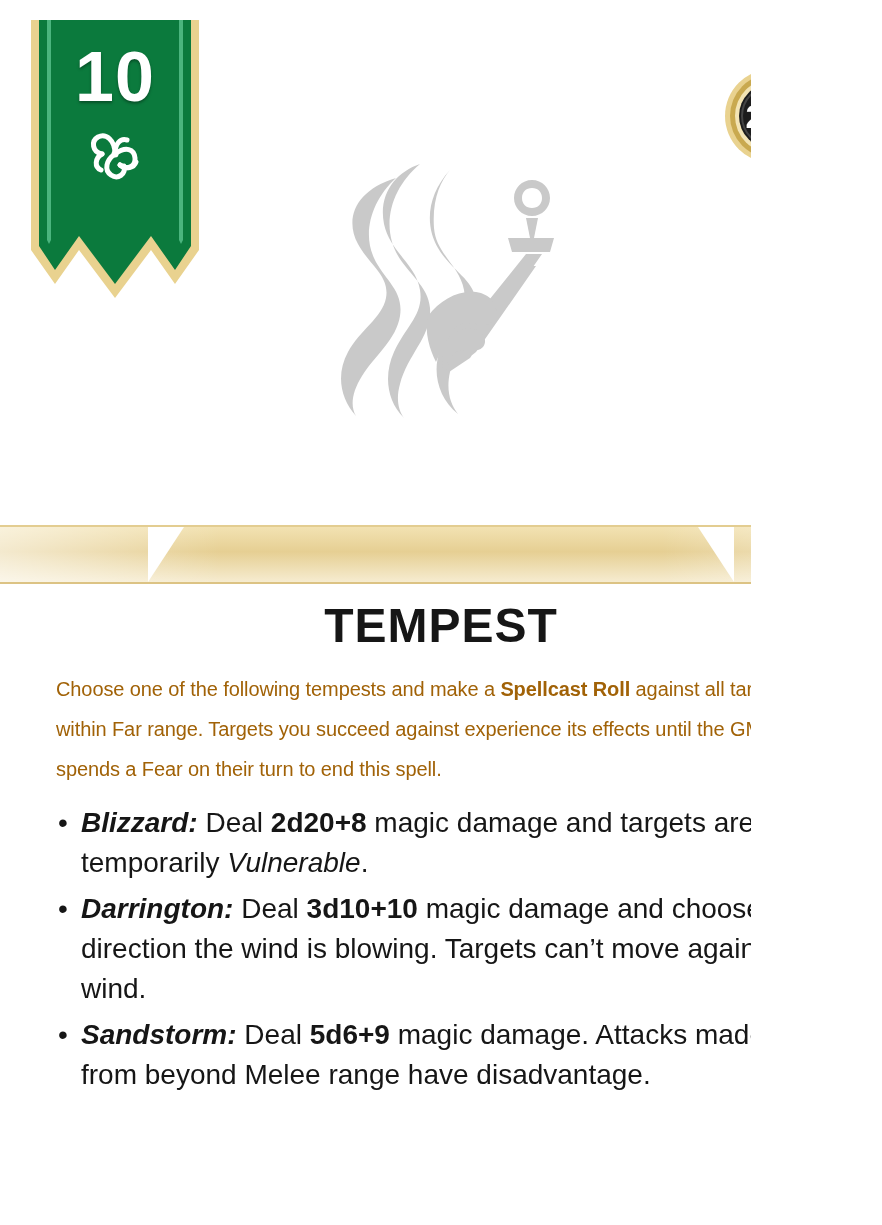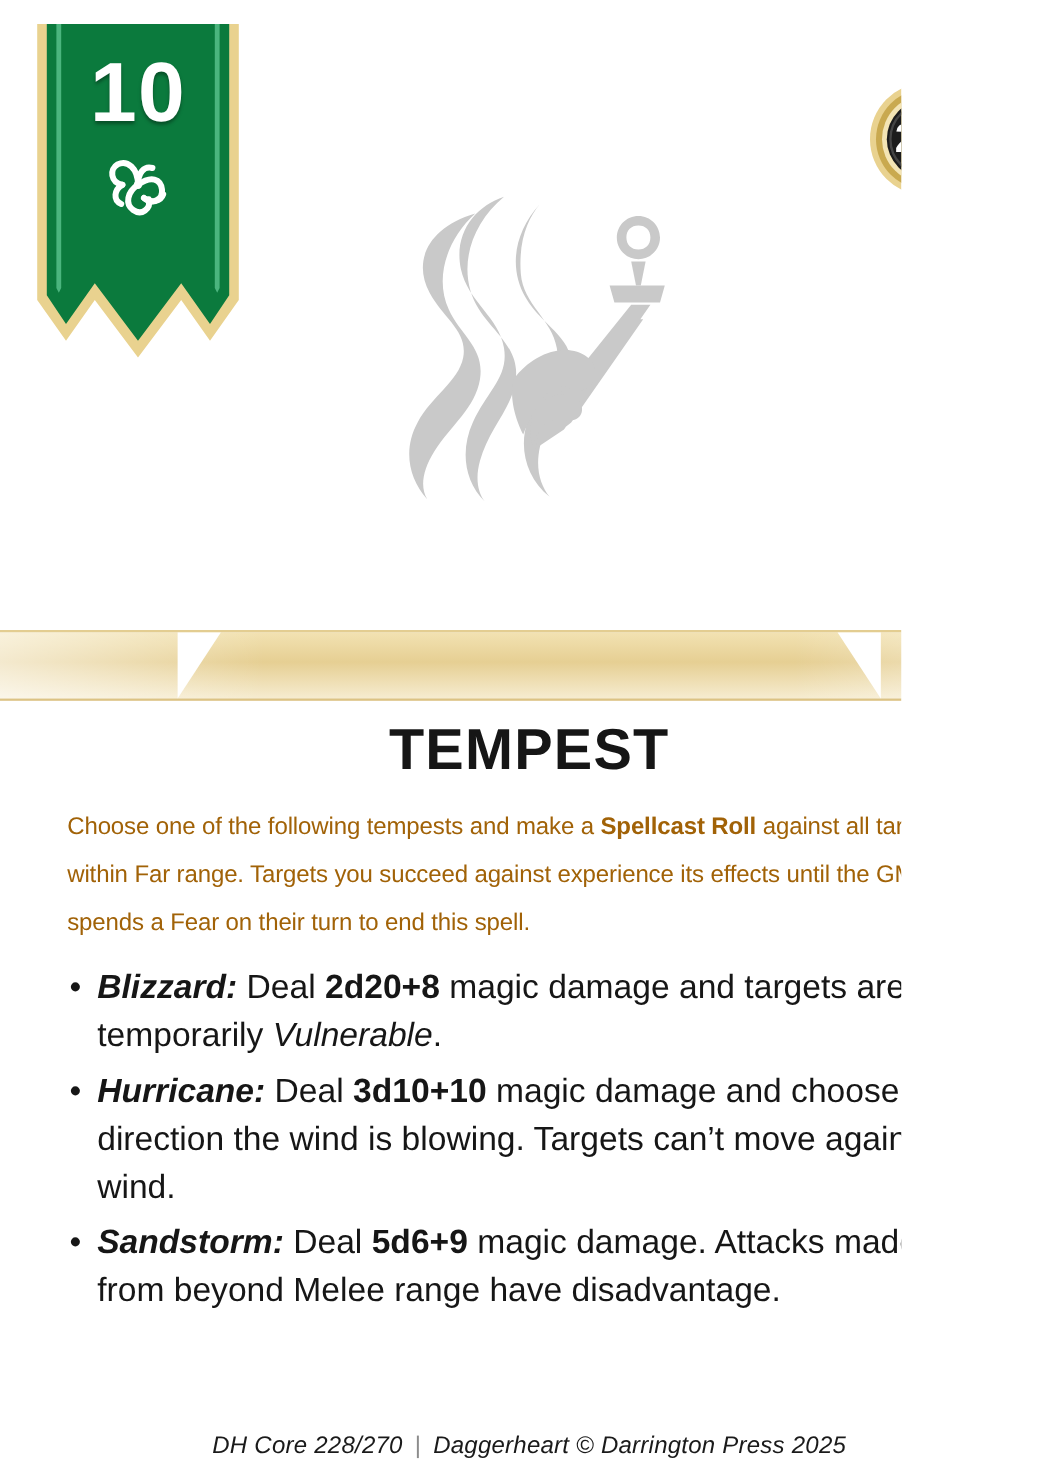--- a/index.html
+++ b/index.html
@@ -307,25 +307,22 @@
 
     <div class="card-body">
       <span>Choose one of the following tempests and make a </span><b>Spellcast Roll</b><span> against all targets within Far range. Targets you succeed against experience its effects until the GM spends a Fear on their turn to end this spell.</span>
     </div>
 
     <ul class="bullets">
       <li>
         <span class="opt-name">Blizzard:</span><span> Deal </span><b>2d20+8</b><span> magic damage and targets are temporarily </span><i>Vulnerable</i><span>.</span>
       </li>
       <li>
-        <span class="opt-name">Hurricane:</span><span> Deal </span><b>3d10+10</b><span> magic damage and choose a direction the wind is blowing. Targets can’t move against the wind.</span>
+        <span class="opt-name">Darrington:</span><span> Deal </span><b>3d10+10</b><span> magic damage and choose a direction the wind is blowing. Targets can’t move against the wind.</span>
       </li>
       <li>
         <span class="opt-name">Sandstorm:</span><span> Deal </span><b>5d6+9</b><span> magic damage. Attacks made from beyond Melee range have disadvantage.</span>
       </li>
     </ul>
   </div>
 
-  <div class="footer">
-    <span>DH Core 228/270</span><span class="sep">|</span><span>Daggerheart © Darrington Press 2025</span>
-  </div>
 
 </div>
 
 </body></html>

